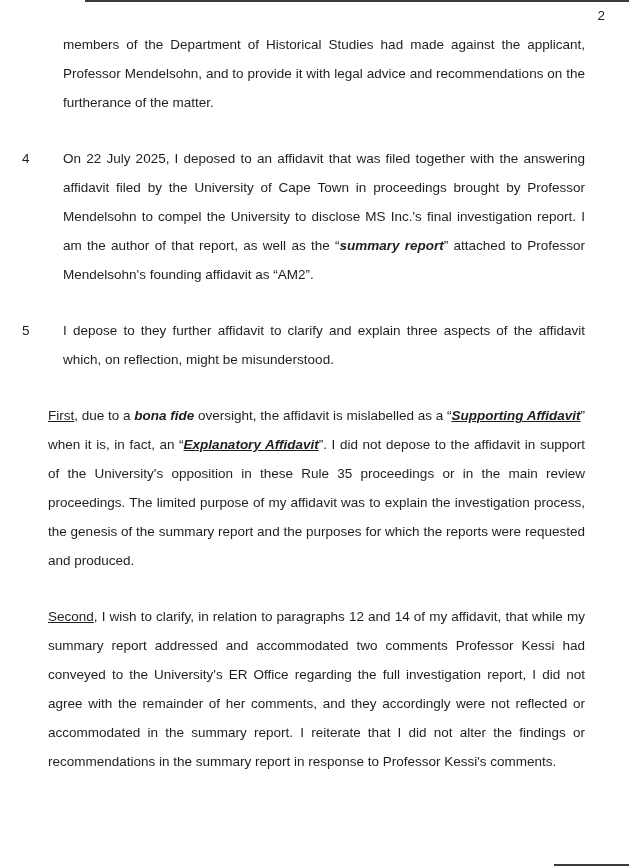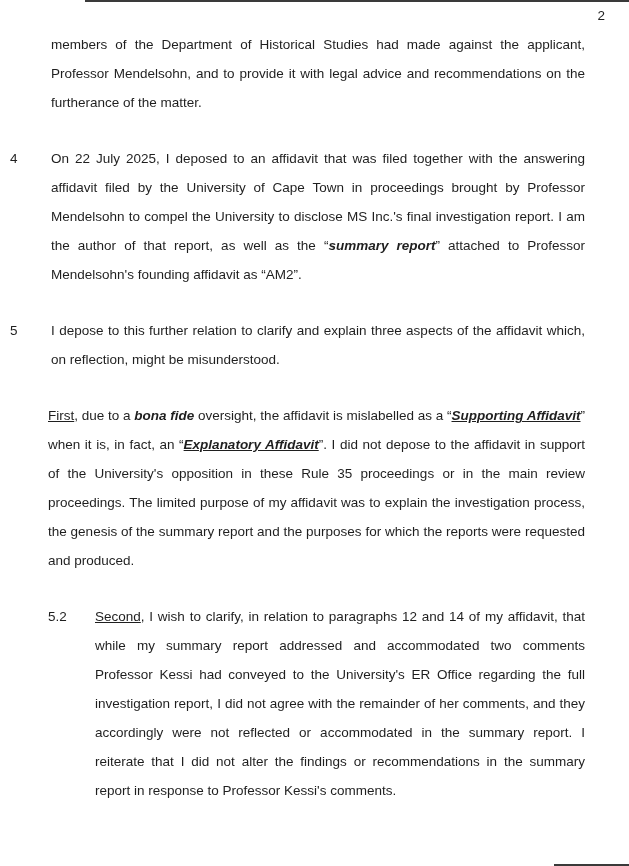--- a/index.html
+++ b/index.html
@@ -36,20 +36,21 @@
   .doc-body {
     position: absolute;
     top: 30px;
     left: 10px;
     right: 44px;
   }
   .para {
     display: flex;
     line-height: 2.15;
     margin-bottom: 27px;
+    margin-left: 12px;
   }
   .para:last-child { margin-bottom: 0; }
   .para-num {
     flex: none;
     width: 41px;
   }
   .para.level-2 { margin-left: 38px; }
   .para.level-2 .para-num { width: 47px; }
   .para-text {
     flex: 1;
@@ -69,23 +70,22 @@
       <div class="para level-1">
         <div class="para-num"></div>
         <div class="para-text"><span>members of the Department of Historical Studies had made against the applicant, Professor Mendelsohn, and to provide it with legal advice and recommendations on the furtherance of the matter.</span></div>
       </div>
       <div class="para level-1">
         <div class="para-num">4</div>
         <div class="para-text"><span>On 22 July 2025, I deposed to an affidavit that was filed together with the answering affidavit filed by the University of Cape Town in proceedings brought by Professor Mendelsohn to compel the University to disclose MS Inc.'s final investigation report. I am the author of that report, as well as the “</span><span class="run-italic">summary report</span><span>” attached to Professor Mendelsohn's founding affidavit as “AM2”.</span></div>
       </div>
       <div class="para level-1">
         <div class="para-num">5</div>
-        <div class="para-text"><span>I depose to this further relation to clarify and explain three aspects of the affidavit which, on reflection, might be misunderstood.</span></div>
+        <div class="para-text"><span>I depose to they further affidavit to clarify and explain three aspects of the affidavit which, on reflection, might be misunderstood.</span></div>
       </div>
       <div class="para level-2">
         <div class="para-text"><span class="run-underline">First</span><span>, due to a </span><span class="run-italic">bona fide</span><span> oversight, the affidavit is mislabelled as a “</span><span class="run-italic run-underline">Supporting Affidavit</span><span>” when it is, in fact, an “</span><span class="run-italic run-underline">Explanatory Affidavit</span><span>”. I did not depose to the affidavit in support of the University's opposition in these Rule 35 proceedings or in the main review proceedings.  The limited purpose of my affidavit was to explain the investigation process, the genesis of the summary report and the purposes for which the reports were requested and produced.</span></div>
       </div>
       <div class="para level-2">
-        <div class="para-num">5.2</div>
         <div class="para-text"><span class="run-underline">Second</span><span>, I wish to clarify, in relation to paragraphs 12 and 14 of my affidavit, that while my summary report addressed and accommodated two comments Professor Kessi had conveyed to the University's ER Office regarding the full investigation report, I did not agree with the remainder of her comments, and they accordingly were not reflected or accommodated in the summary report. I reiterate that I did not alter the findings or recommendations in the summary report in response to Professor Kessi's comments.</span></div>
       </div>
     </div>
 </div>
 
 </body></html>

